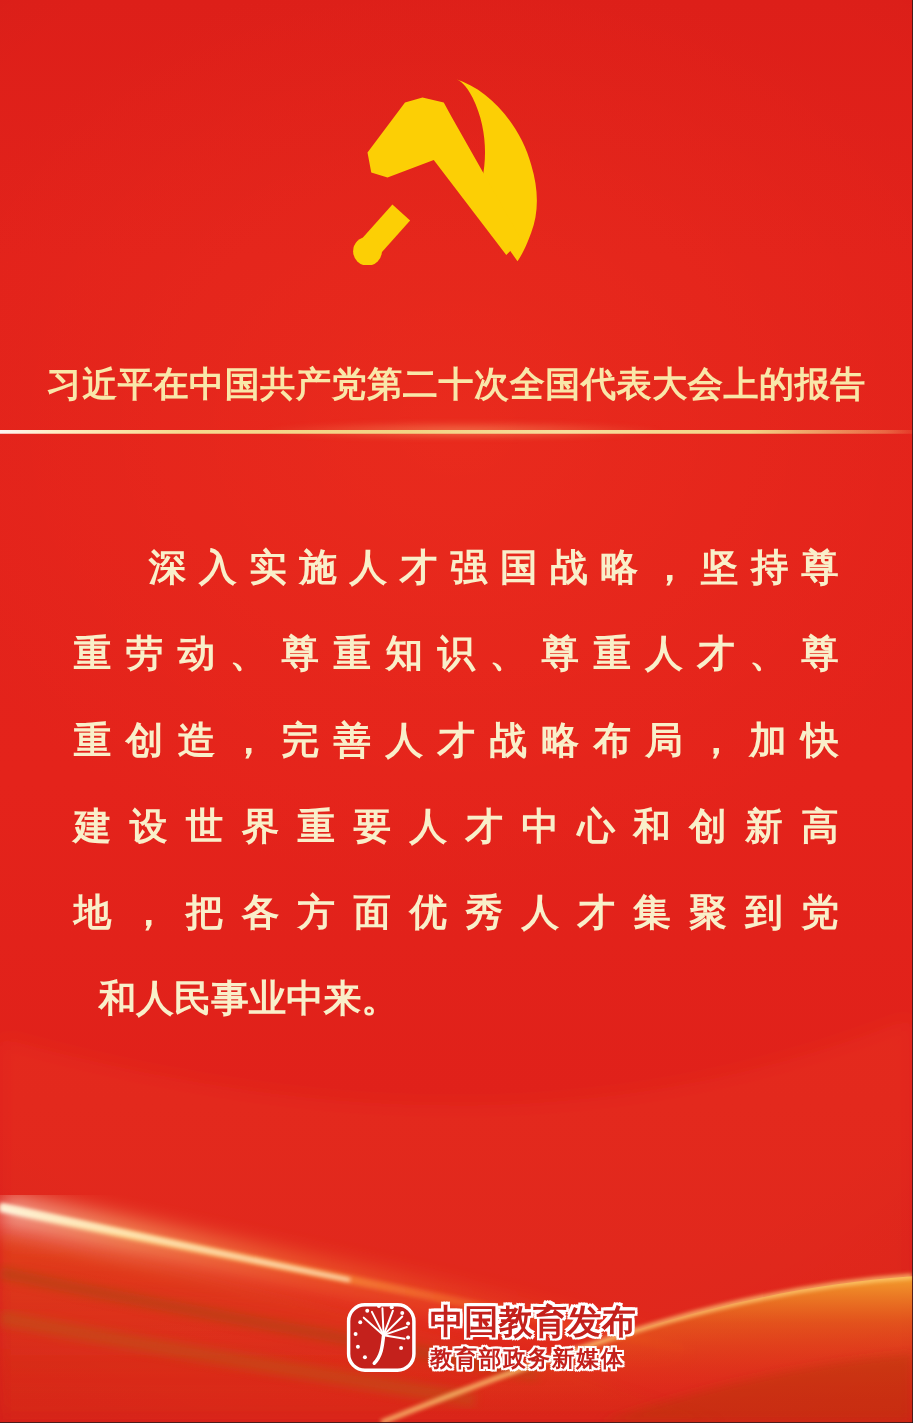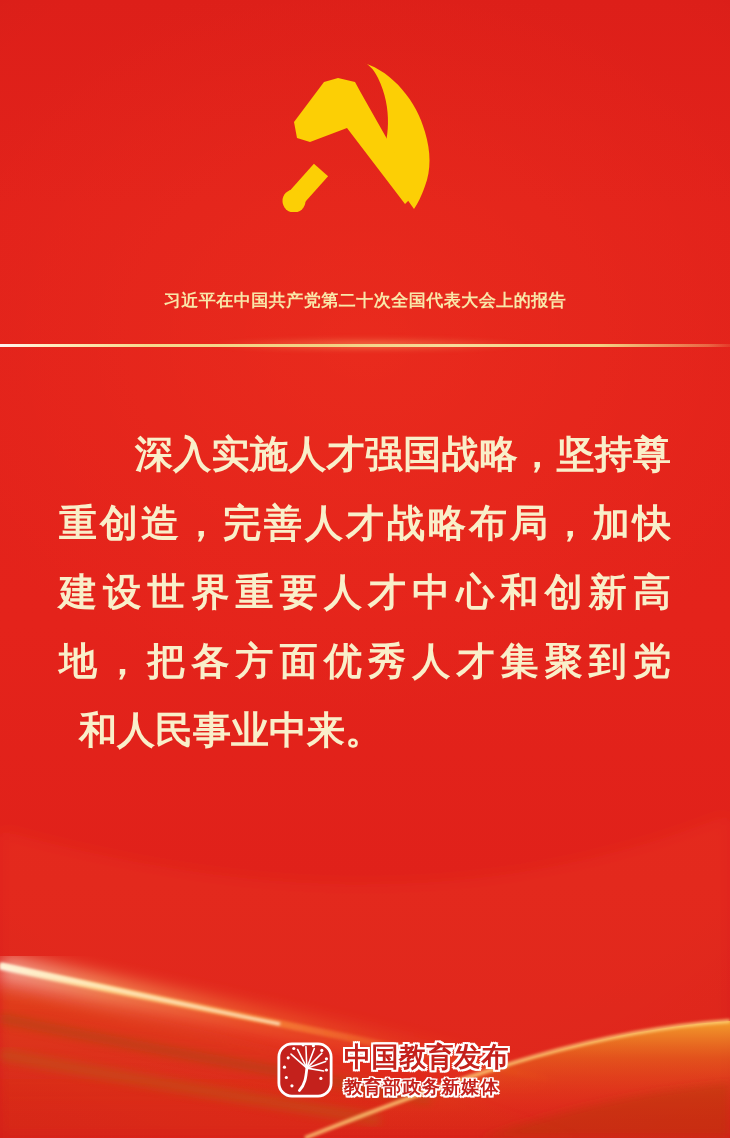--- a/index.html
+++ b/index.html
@@ -9,40 +9,40 @@
     background:
       radial-gradient(120% 80% at 50% 42%, rgba(0,0,0,0) 62%, rgba(120,0,0,0.14) 100%),
       radial-gradient(95% 50% at 50% 30%, rgba(255,72,36,0.22) 0%, rgba(255,72,36,0) 65%),
       linear-gradient(180deg, #dd1f19 0%, #e2221b 18%, #e4231b 55%, #dc1f19 100%);
   }
   
   .emblem { position:absolute; left:281px; top:62px; width:150px; height:150px; }
   
   .report-title {
     position:absolute; left:0; top:289px; width:730px;
-    text-align:center; font-size:17px; font-weight:bold;
+    text-align:center; font-size:28px; font-weight:bold;
     letter-spacing:0.5px; color:#f9e7a9;
   }
   
   .divider-glow {
     position:absolute; left:145px; top:331px; width:450px; height:20px;
     background:radial-gradient(50% 55% at 50% 68%, rgba(255,205,130,0.38), rgba(255,205,130,0) 72%);
     filter:blur(2px);
   }
   .divider {
     position:absolute; left:0; top:344px; width:730px; height:3px;
     background:linear-gradient(90deg,
       rgba(255,255,255,0.95) 0%, #ffeec4 6%, #f6d98e 20%, #f2d384 45%,
       #f7dd9c 62%, #f3d486 82%, rgba(243,212,134,0.38) 97%, rgba(243,212,134,0.12) 100%);
   }
   
   .quote {
     position:absolute; left:59px; top:420px; width:612px;
     color:#f9efca; font-family:"Liberation Serif","DejaVu Serif",serif;
-    font-weight:bold; font-size:38px;
+    font-weight:bold; font-size:30px;
   }
   .quote .line { height:69px; line-height:69px; text-align:justify; text-align-last:justify; }
   .quote .line.first { text-indent:2em; }
   .quote .line.last { text-align-last:left;margin-left:20px; }
   
   .waves { position:absolute; left:0; top:718px; width:730px; height:420px; }
   
   .footer {
     position:absolute; left:277px; top:1042px; z-index:5;
     display:flex; align-items:flex-start; gap:11px;
@@ -81,20 +81,21 @@
     </g>
   </svg>
 
   <div class="report-title">习近平在中国共产党第二十次全国代表大会上的报告</div>
 
   <div class="divider-glow"></div>
   <div class="divider"></div>
 
   <div class="quote">
     <div class="line first">深入实施人才强国战略，坚持尊</div>
+    <div class="line">重劳动、尊重知识、尊重人才、尊</div>
     <div class="line">重创造，完善人才战略布局，加快</div>
     <div class="line">建设世界重要人才中心和创新高</div>
     <div class="line">地，把各方面优秀人才集聚到党</div>
     <div class="line last">和人民事业中来。</div>
   </div>
 
   <svg class="waves" viewBox="0 0 730 420" xmlns="http://www.w3.org/2000/svg" aria-hidden="true">
     <defs>
       <linearGradient id="streak" x1="0" y1="0" x2="1" y2="0">
         <stop offset="0" stop-color="#fffbe8" stop-opacity="0.95"></stop>

